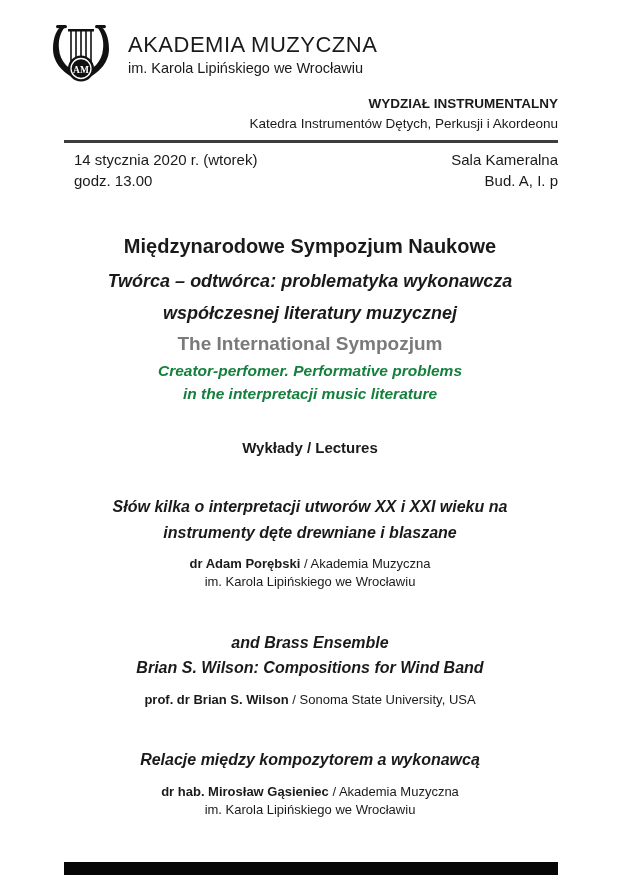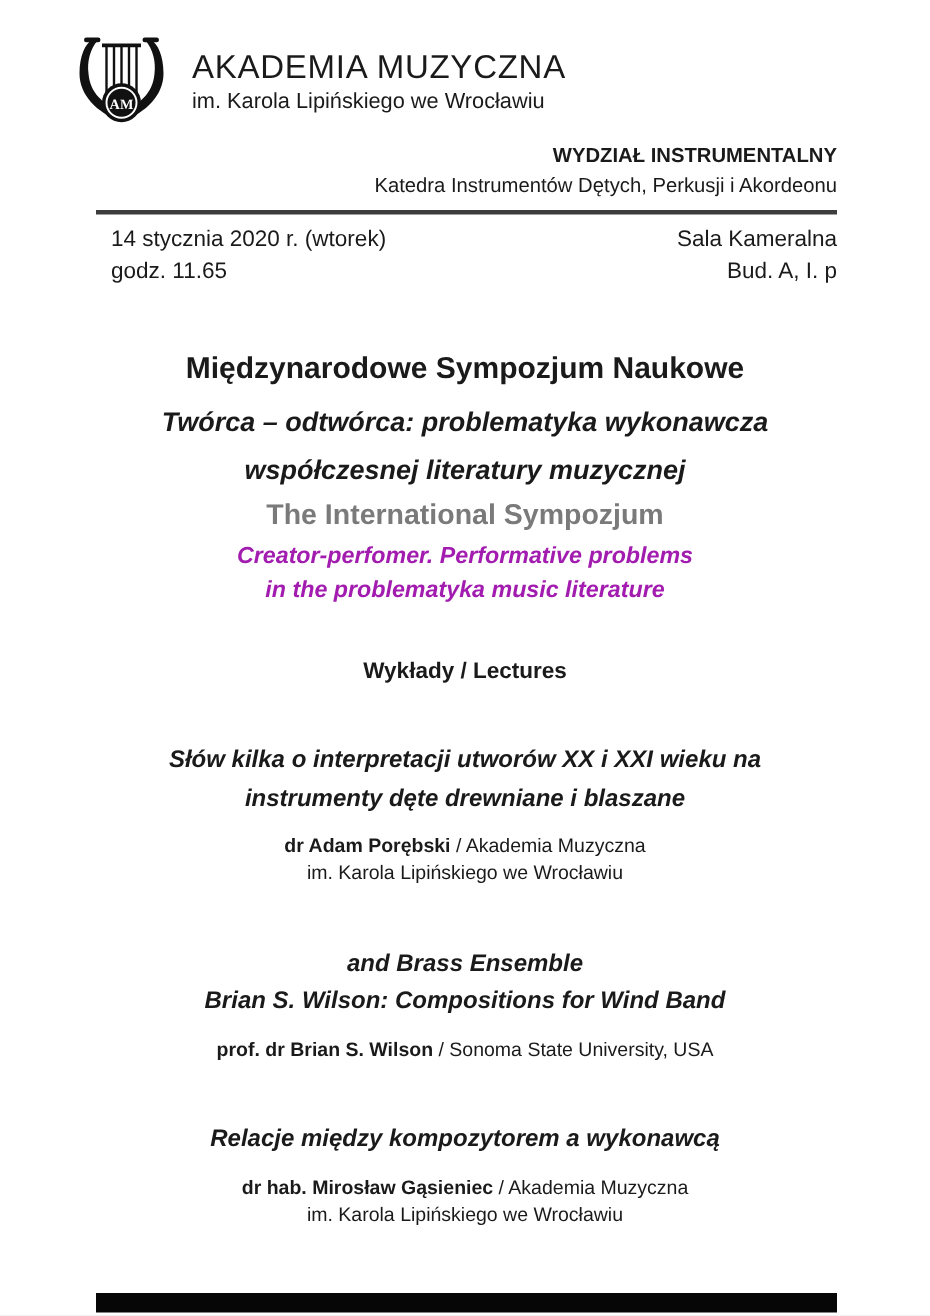--- a/index.html
+++ b/index.html
@@ -21,21 +21,21 @@
   .dept-main{font-size:13.5px;font-weight:700;}
   .dept-sub{font-size:13.5px;margin-left:10px;}
   .rule{margin:7px 62px 0 64px;height:3px;background:#3d3d3d;border:none;}
   .meta-row{display:flex;justify-content:space-between;margin:6px 62px 0 74px;font-size:15px;line-height:1.4;}
   .meta-right{text-align:right;}
   
   .body-center{text-align:center;}
   .title-pl{font-size:20px;font-weight:700;margin:44px 0 0 0;}
   .subtitle-pl{font-size:18px;font-weight:700;font-style:italic;line-height:1.75;margin-top:8px;}
   .title-en{font-size:19px;font-weight:700;color:#7a7a7a;margin-top:4px;}
-  .subtitle-en{font-size:15.5px;font-weight:700;font-style:italic;color:#a21caf;line-height:1.45;margin-top:5px;}
+  .subtitle-en{font-size:15.5px;font-weight:700;font-style:italic;color:#15803d;line-height:1.45;margin-top:5px;}
   .section-heading{font-size:15px;font-weight:700;margin-top:34px;}
   .lecture{margin-top:38px;}
   .lecture-title{font-size:16px;font-weight:700;font-style:italic;line-height:1.6;}
   .speaker-line{font-size:13px;margin-top:10px;line-height:1.4;}
   .speaker-name{font-weight:700;}
   
   .bottom-bar{position:absolute;left:64px;right:62px;bottom:2px;height:13px;background:#060606;}
   .logo-svg{display:block;}
 </style>
 </head>
@@ -71,40 +71,40 @@
   <div class="dept">
     <div class="dept-main">WYDZIAŁ INSTRUMENTALNY</div>
     <div class="dept-sub">Katedra Instrumentów Dętych, Perkusji i Akordeonu</div>
   </div>
 
   <hr class="rule">
 
   <div class="meta-row">
     <div class="meta-left">
       <div>14 stycznia 2020 r. (wtorek)</div>
-      <div>godz. 11.65</div>
+      <div>godz. 13.00</div>
     </div>
     <div class="meta-right">
       <div>Sala Kameralna</div>
       <div>Bud. A, I. p</div>
     </div>
   </div>
 
   <div class="body-center">
 
     <div class="title-pl">Międzynarodowe Sympozjum Naukowe</div>
     <div class="subtitle-pl">
       <div>Twórca – odtwórca: problematyka wykonawcza</div>
       <div>współczesnej literatury muzycznej</div>
     </div>
 
     <div class="title-en">The International Sympozjum</div>
     <div class="subtitle-en">
       <div>Creator-perfomer. Performative problems</div>
-      <div>in the problematyka music literature</div>
+      <div>in the interpretacji music literature</div>
     </div>
 
     <div class="section-heading">Wykłady / Lectures</div>
 
     <div class="lecture">
       <div class="lecture-title">
         <div>Słów kilka o interpretacji utworów XX i XXI wieku na</div>
         <div>instrumenty dęte drewniane i blaszane</div>
       </div>
       <div class="speaker-line">

